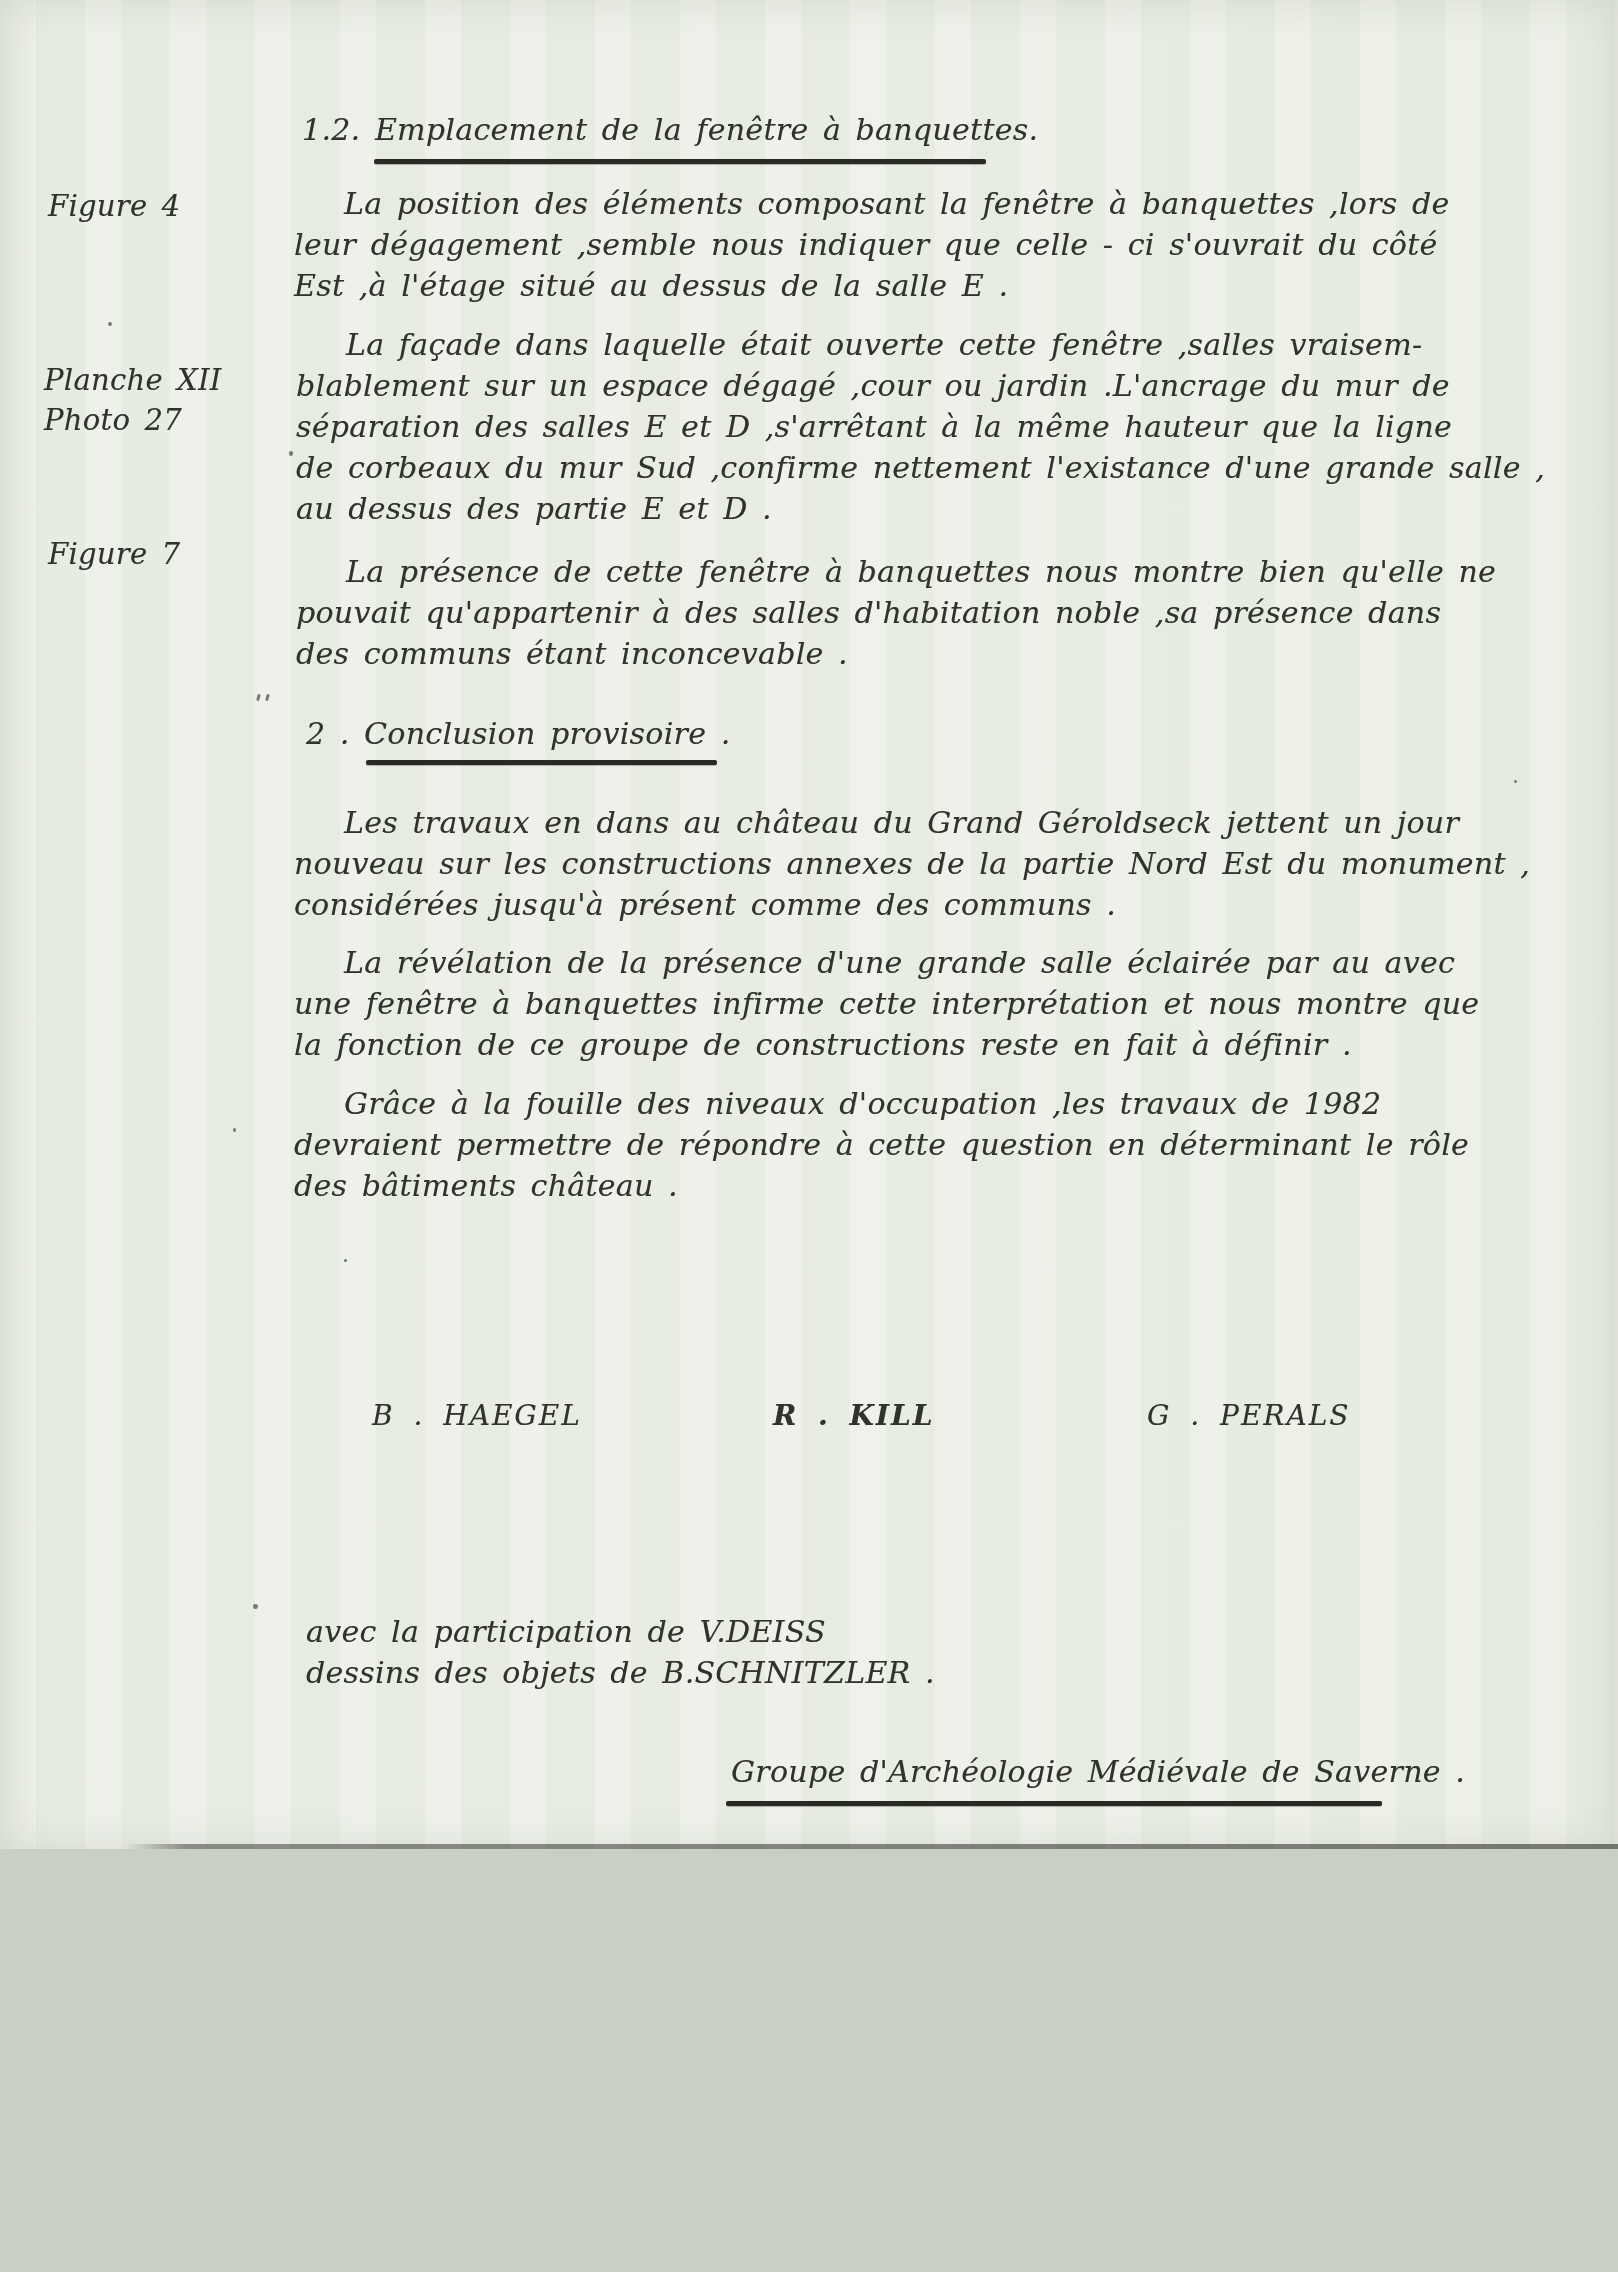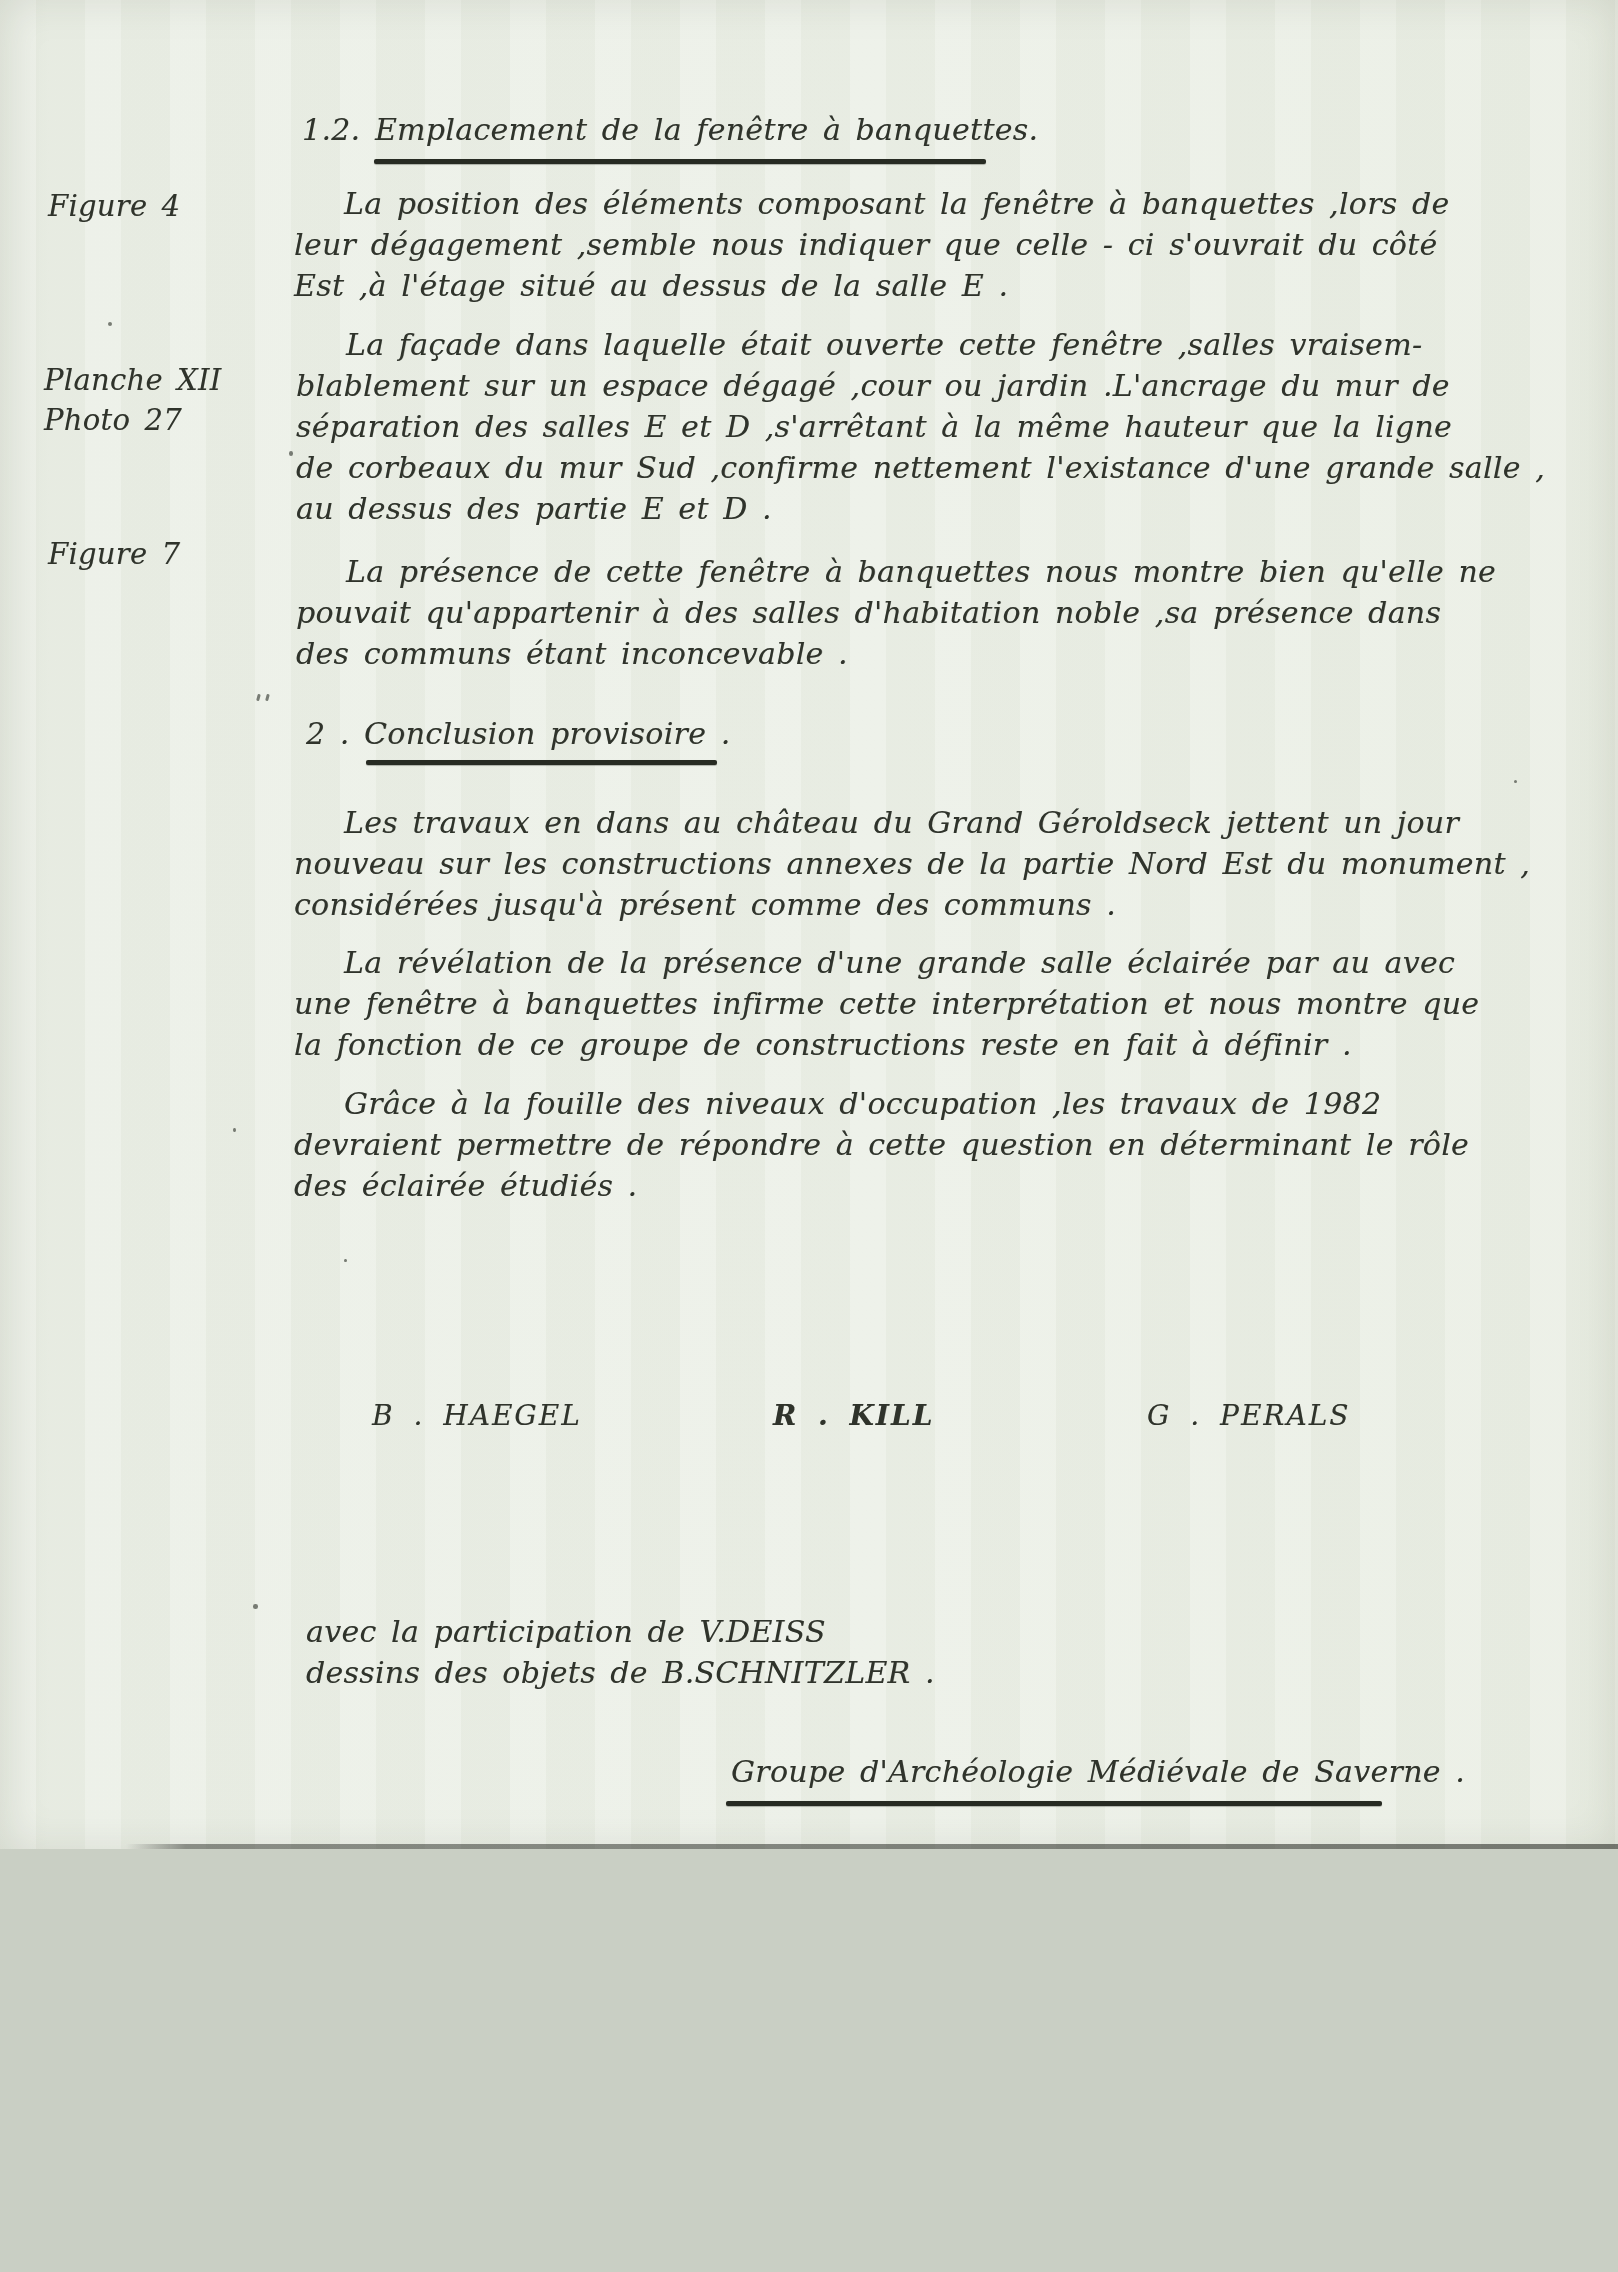--- a/index.html
+++ b/index.html
@@ -107,21 +107,21 @@
 
   <div class="txt para indent" style="left:294px; top:942px;">
       <div class="line">La révélation de la présence d'une  grande salle éclairée par au avec</div>
       <div class="line">une fenêtre à banquettes infirme cette interprétation et nous montre que</div>
       <div class="line">la fonction de ce groupe de constructions reste en fait à définir .</div>
     </div>
 
   <div class="txt para indent" style="left:294px; top:1083px;">
       <div class="line">Grâce à la fouille des niveaux d'occupation ,les travaux de 1982</div>
       <div class="line">devraient permettre de répondre à cette question en déterminant le rôle</div>
-      <div class="line">des éclairée étudiés .</div>
+      <div class="line">des bâtiments château .</div>
     </div>
 
   <div class="txt signature" style="left:372px; top:1395px;">B . HAEGEL</div>
   <div class="txt signature" style="left:773px; top:1395px;font-weight:bold;">R . KILL</div>
   <div class="txt signature" style="left:1147px; top:1395px;">G . PERALS</div>
 
   <div class="txt para" style="left:306px; top:1611px;">
       <div class="line">avec la participation de V.DEISS</div>
       <div class="line">dessins des objets de B.SCHNITZLER .</div>
     </div>

